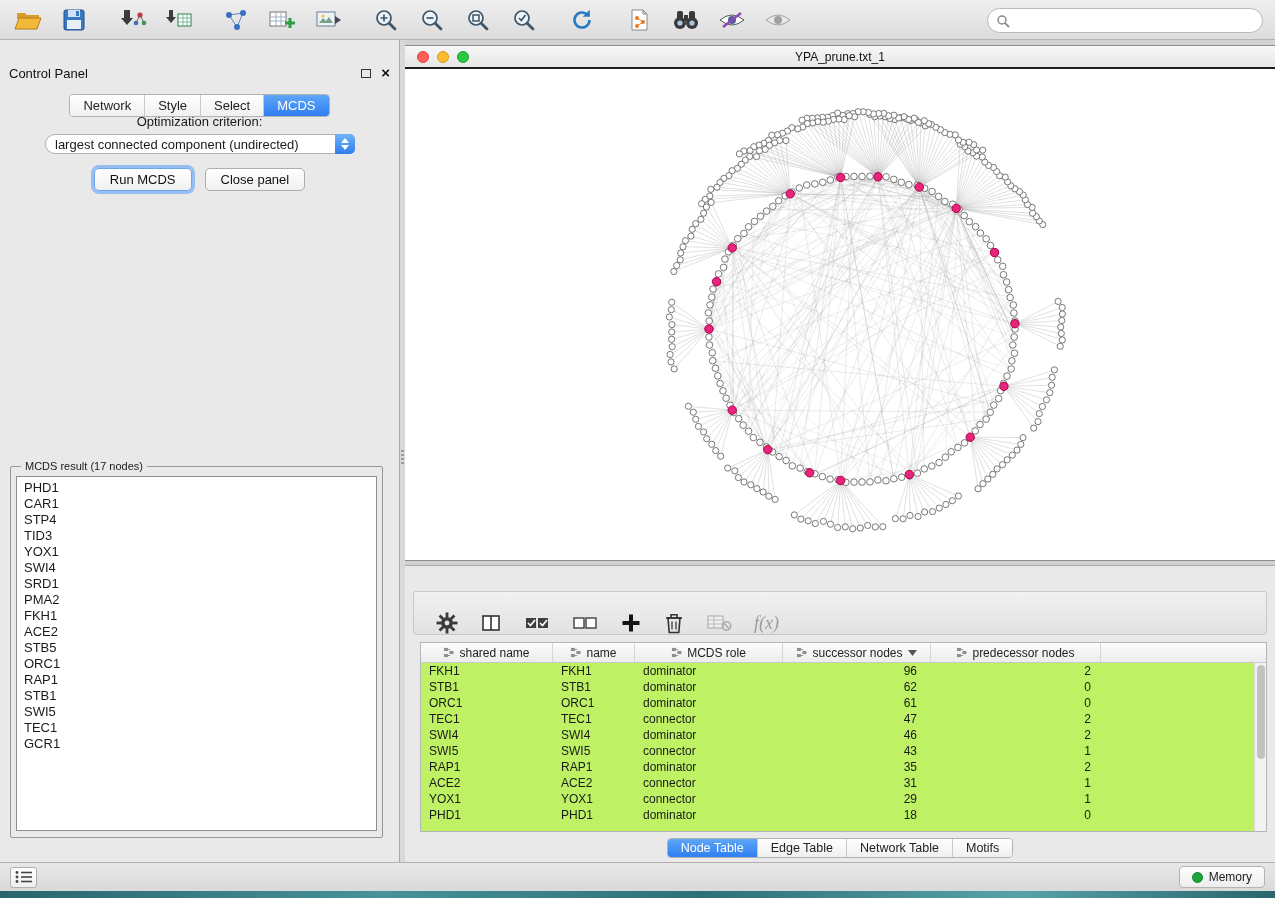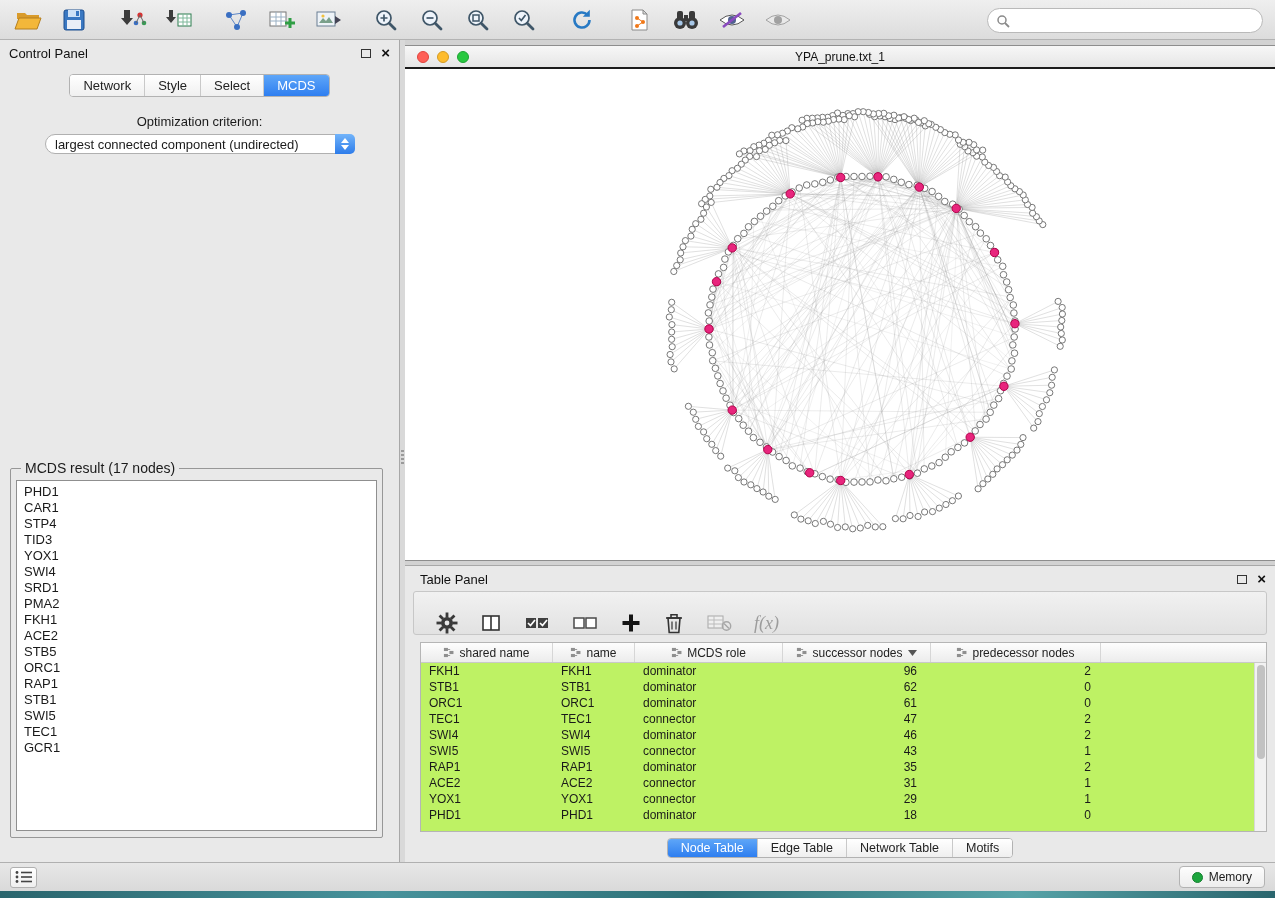--- a/index.html
+++ b/index.html
@@ -24,21 +24,21 @@
     background:#fff; border:1px solid #b9b9b9; border-radius:13px;
     display:flex; align-items:center; padding:0 8px; gap:5px;
   }
   .search-box input { border:none; outline:none; flex:1; font-size:12px; background:transparent; font-family:"Liberation Sans",sans-serif; }
 
   
   .control-panel {
     position:absolute; top:40px; left:0; width:400px; bottom:36px;
     background:#e9e9e9; border-right:1px solid #a8a8a8;
   }
-  .panel-header { height:26px; display:flex; align-items:center; padding:0 9px; font-size:13px; color:#111; }
+  .panel-header { height:26px; display:flex; align-items:center; padding:0 9px; font-size:13px; color:#111;margin-top:20px; }
   .panel-header .spacer { flex:1; }
   .float-icon { width:10px; height:9px; border:1.5px solid #333; display:inline-block; margin-right:10px; }
   .close-icon { font-size:15px; font-weight:bold; color:#111; line-height:14px; cursor:default; }
 
   .seg-tabs {
     display:flex; width:fit-content; margin:8px auto 0;
     border:1px solid #b2b2b2; border-radius:4px; overflow:hidden; background:#fff;
   }
   .seg-tab {
     padding:3px 13px; font-size:13px; background:linear-gradient(#ffffff,#f0f0f0);
@@ -64,21 +64,21 @@
     background:linear-gradient(#ffffff,#f0f0f0); border:1px solid #adadad; border-radius:5px;
     padding:3px 15px; cursor:default;
   }
   .btn.focused { box-shadow:0 0 0 3px rgba(82,155,250,.55); border-color:#6ea6e8; }
 
   .mcds-result {
     position:absolute; top:420px; left:10px; right:16px; bottom:24px;
     border:1px solid #979797; border-radius:2px; padding:4px 5px 6px;
     display:flex; flex-direction:column;
   }
-  .mcds-result legend { font-size:14px; padding:0 4px; margin-left:5px; }
+  .mcds-result legend { font-size:11px; padding:0 4px; margin-left:5px; }
   .result-list {
     flex:1; background:#fff; border:1px solid #8f8f8f; overflow:hidden;
     font-size:13px; padding:3px 0;
   }
   .result-item { line-height:16px; padding:0 7px; }
 
   
   .v-divider { position:absolute; top:40px; left:400px; width:5px; bottom:36px; background:#d9d9d9; }
   .v-divider .grip { position:absolute; top:410px; left:1px; width:3px; height:14px;
     background:repeating-linear-gradient(#9a9a9a 0 2px, transparent 2px 4px); }
@@ -343,20 +343,24 @@
     <span class="stepper">
       <svg width="8" height="5" viewBox="0 0 8 5">
           <path d="M4 0l4 5H0z" fill="#fff"></path>
         </svg>
       <svg width="8" height="5" viewBox="0 0 8 5">
           <path d="M4 5L0 0h8z" fill="#fff"></path>
         </svg>
     </span>
   </div>
 
+  <div class="btn-row">
+    <button class="btn focused">Run MCDS</button>
+    <button class="btn">Close panel</button>
+  </div>
 
   <fieldset class="mcds-result">
     <legend>MCDS result (17 nodes)</legend>
     <div class="result-list">
         <div class="result-item">PHD1</div>
         <div class="result-item">CAR1</div>
         <div class="result-item">STP4</div>
         <div class="result-item">TID3</div>
         <div class="result-item">YOX1</div>
         <div class="result-item">SWI4</div>

